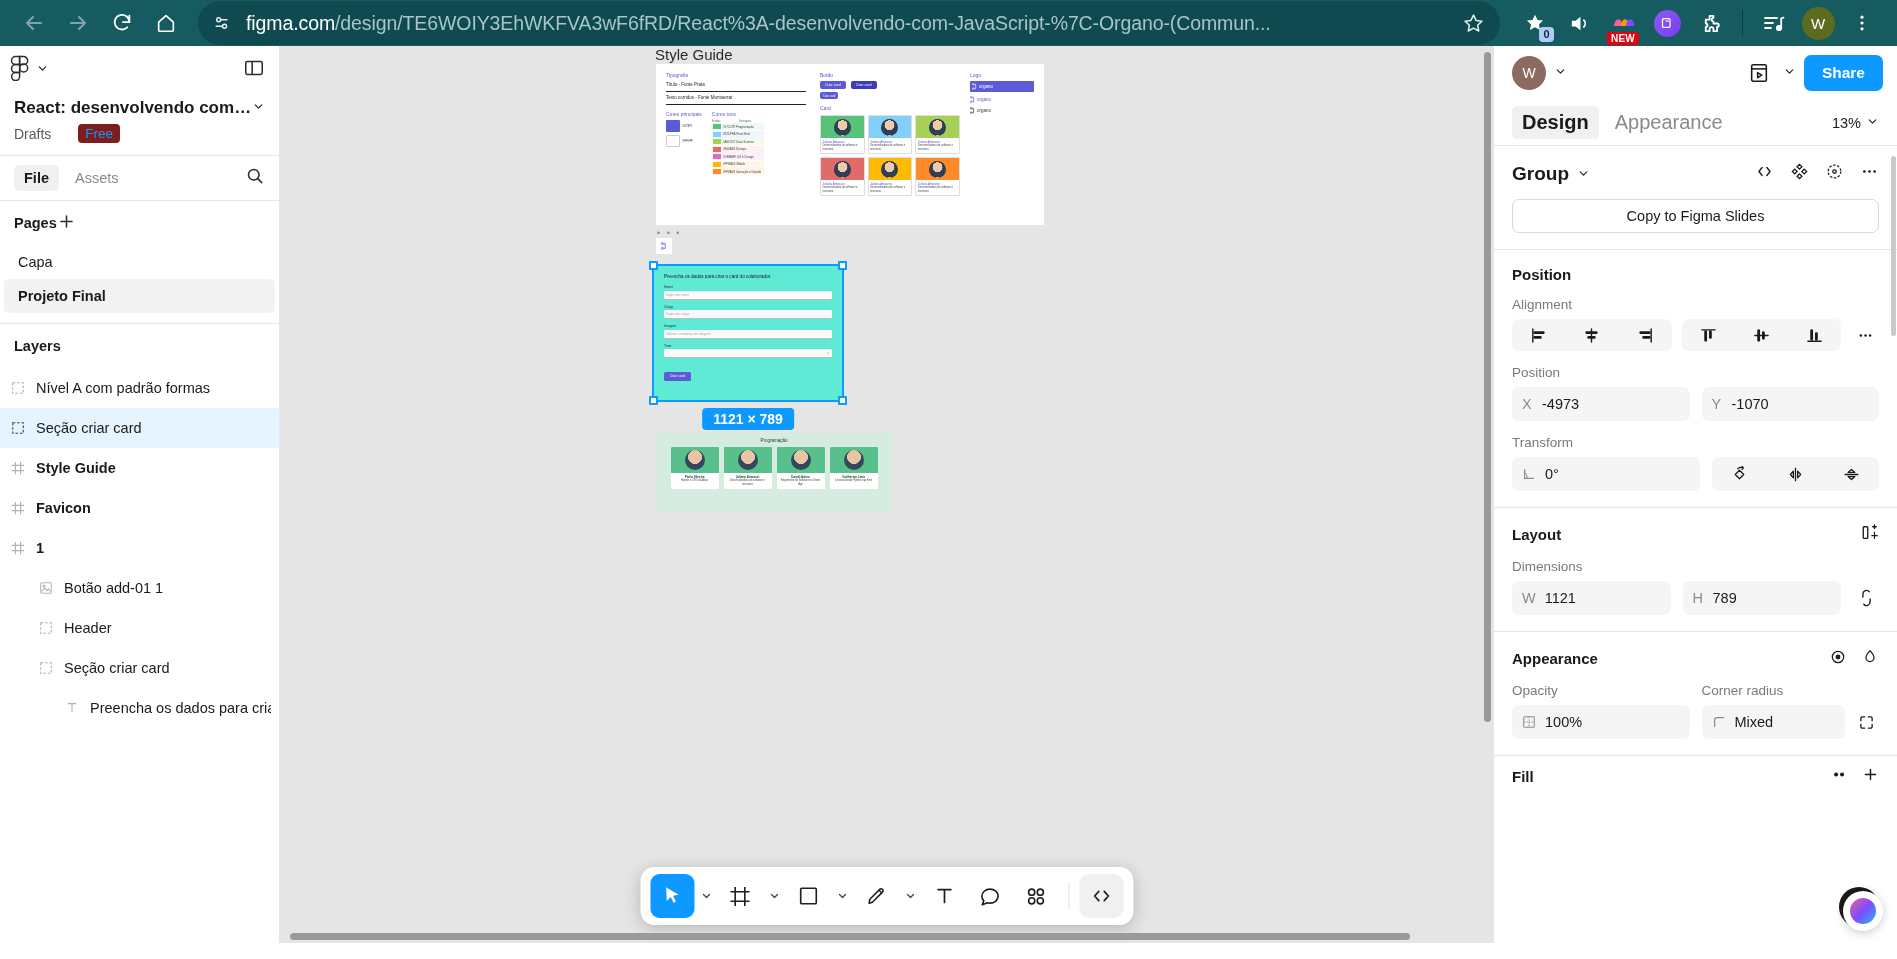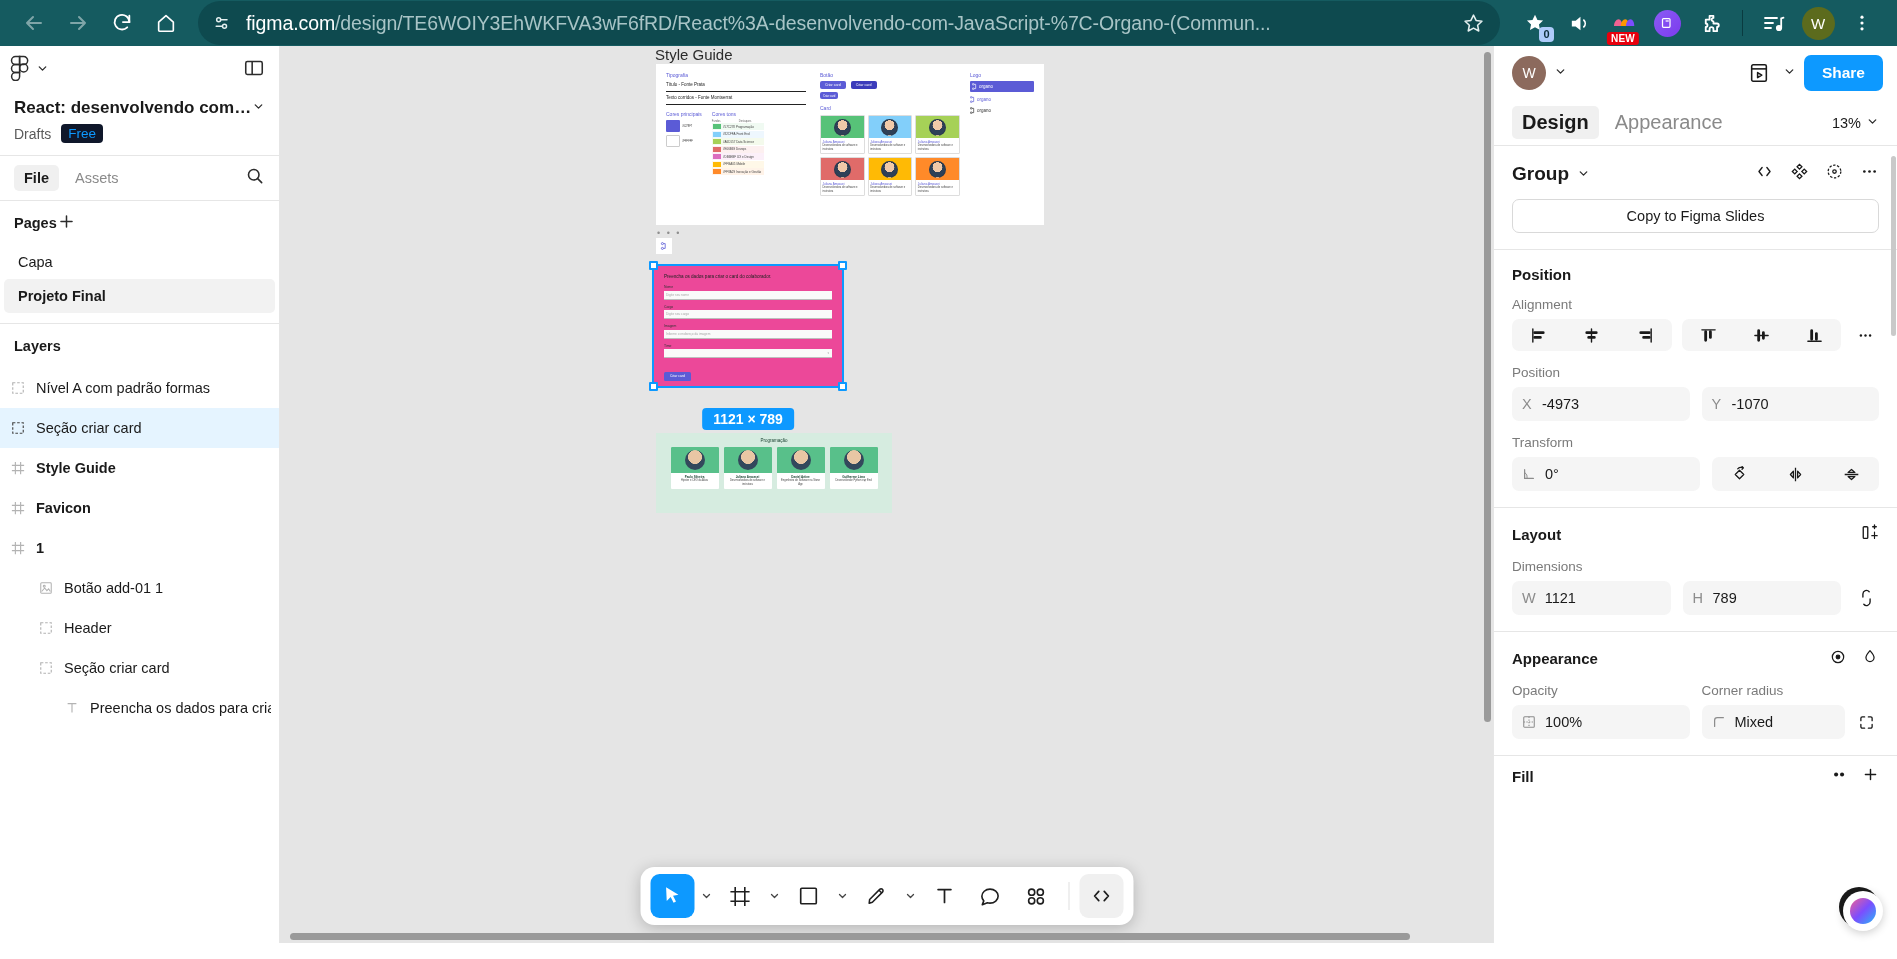--- a/index.html
+++ b/index.html
@@ -124,26 +124,26 @@
   .file-title-row {
     padding: 4px 14px 0 14px;
     display: flex; align-items: center; justify-content: space-between;
   }
   .file-title {
     font-size: 17px; font-weight: 700; color: #1a1a1a;
     white-space: nowrap; overflow: hidden; text-overflow: ellipsis;
   }
   .file-sub {
     padding: 6px 14px 12px 14px;
-    display: flex; align-items: center; gap: 10px;
+    display: flex; align-items: center; gap: 27px;
     font-size: 14px;
   }
   .drafts { color: #5a5a5a; }
   .free-badge {
-    color: #0d99ff; background: #0f172a;
+    color: #0d99ff; background: #7f1d1d;
     border-radius: 4px; padding: 2px 7px;
     font-size: 13.5px;
   }
   .tabs-row {
     border-top: 1px solid #e6e6e6;
     border-bottom: 1px solid #e6e6e6;
     height: 46px;
     display: flex; align-items: center;
     padding: 0 14px;
     gap: 6px;
@@ -248,22 +248,22 @@
   .tiny-icon-board {
     position: absolute; left: 376px; top: 192px;
     width: 16px; height: 16px; background: #fff;
     display:flex; align-items:center; justify-content:center;
     font-size: 6px; color:#5b5bd6;
   }
 
   
   .sel-frame {
     position: absolute; left: 374px; top: 220px;
-    width: 188px; height: 120px;
-    background: #ec4899;
+    width: 188px; height: 134px;
+    background: #5eead4;
     outline: 2px solid #0d99ff;
   }
   .sel-inner { padding: 8px 10px; }
   .sel-heading { font-size: 4.6px; color: #222; margin-bottom: 6px; }
   .sel-flabel { font-size: 3.4px; color: #333; margin-bottom: 1.5px; }
   .sel-input {
     height: 9px; border-bottom: 0.6px solid #bdbdbd;
     font-size: 3.2px; color: #a9a9a9;
     display: flex; align-items: center; padding-left: 2px;
     margin-bottom: 5px;

